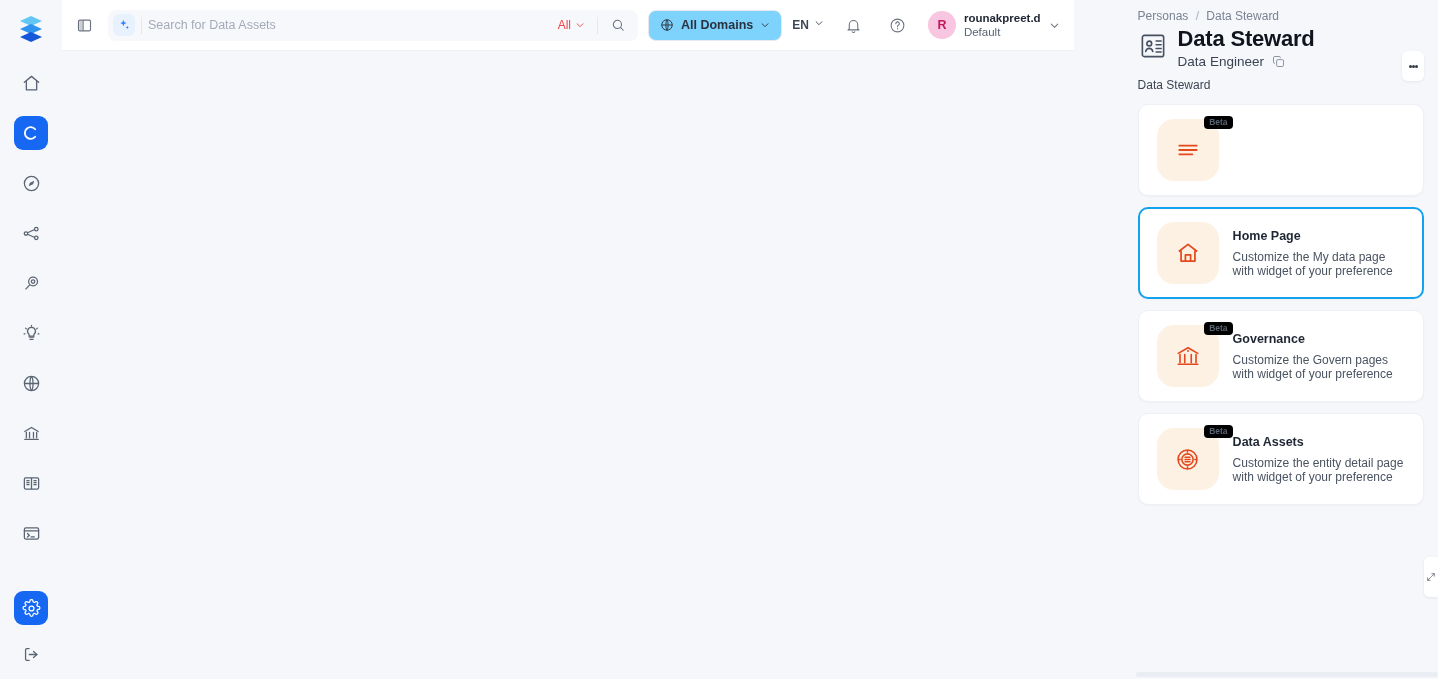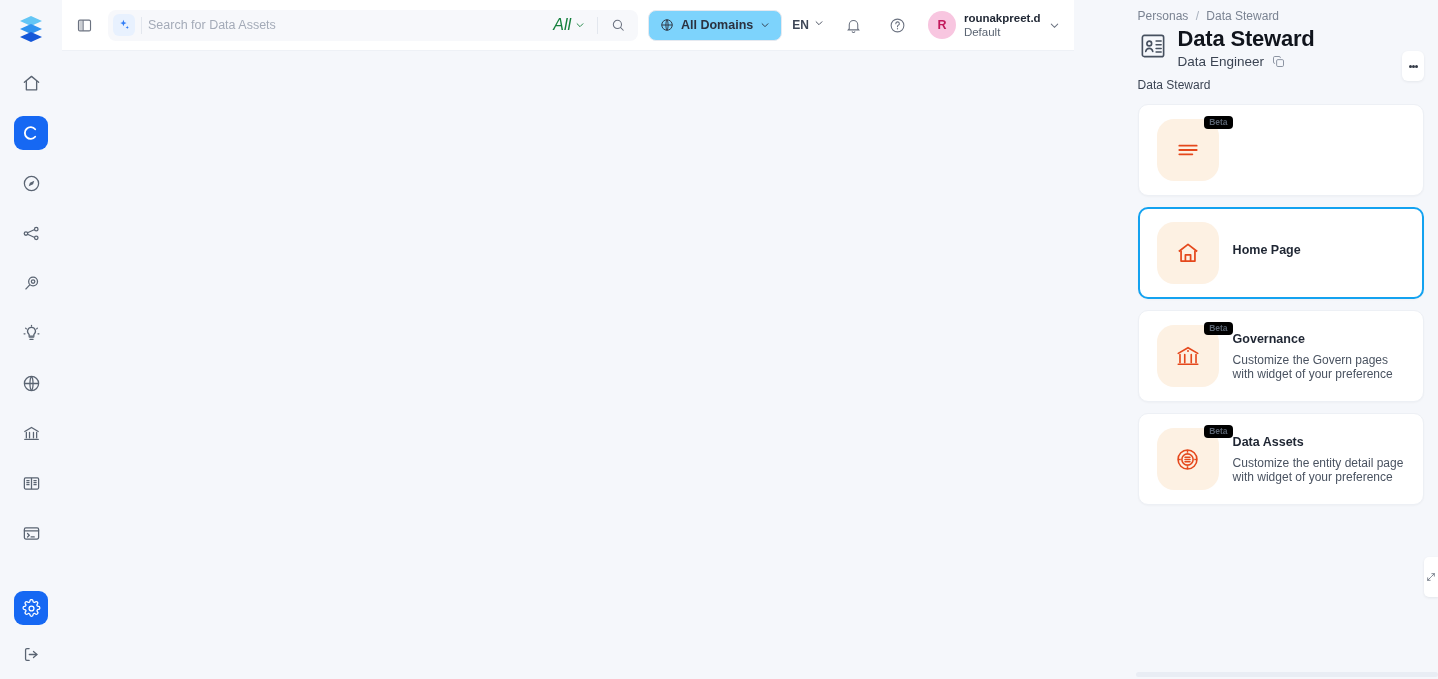--- a/index.html
+++ b/index.html
@@ -48,22 +48,22 @@
     width: 22px; height: 22px; border-radius: 6px; background: #e8f1fe;
     display: flex; align-items: center; justify-content: center; cursor: pointer; flex: 0 0 22px;
   }
   .vsep { width: 1px; height: 17px; background: #e3e7ee; flex: 0 0 1px; }
   .search-input {
     flex: 1; border: none; outline: none; background: transparent;
     font-size: 12.5px; color: #2b3240; font-family: inherit; min-width: 0;
   }
   .search-input::placeholder { color: #a4abb8; }
   .search-filter {
-    display: flex; align-items: center; gap: 4px; font-size: 16px;
-    color: #15803d; padding: 0 6px; cursor: pointer; white-space: nowrap; font-style: italic;
+    display: flex; align-items: center; gap: 4px; font-size: 12px;
+    color: #ef4444; padding: 0 6px; cursor: pointer; white-space: nowrap;
   }
   .domain-btn {
     height: 31px; border: 1px solid #e5e9f0; border-radius: 8px; background: #7dd3fc;
     display: flex; align-items: center; gap: 7px; padding: 0 11px;
     font-size: 12.5px; color: #2b3240; font-weight: 600; cursor: pointer; white-space: nowrap;
   }
   .topbar-right { margin-left: auto; display: flex; align-items: center; gap: 16px; }
   .lang { display: flex; align-items: flex-start; gap: 5px; font-size: 12px; font-weight: 700; color: #3e4656; cursor: pointer; }
   .avatar {
     width: 28px; height: 28px; border-radius: 50%; background: #f8c6e0;
@@ -387,20 +387,21 @@
               <svg width="26" height="26" viewBox="0 0 24 24" fill="none" stroke="currentColor" stroke-width="1.6" stroke-linejoin="round">
                   <path d="M3.5 10.6 12 4l8.5 6.6"></path>
                   <path d="M5.6 9.6V19.4h12.8V9.6"></path>
                   <path d="M9.6 19.4v-5.6h4.8v5.6"></path>
                 </svg>
             </div>
 
           </div>
           <div class="card-body">
             <div class="card-title">Home Page</div>
+            <div class="card-desc">Customize the My data page with widget of your preference</div>
           </div>
         </div>
 
         <div class="card">
           <div class="card-icon-wrap">
             <div class="card-icon">
               <svg width="26" height="26" viewBox="0 0 24 24" fill="none" stroke="currentColor" stroke-width="1.5" stroke-linecap="round">
                   <path d="M3 9.6 12 4.4l9 5.2"></path>
                   <path d="M4.6 10.6v7.6M9 10.6v7.6M15 10.6v7.6M19.4 10.6v7.6"></path>
                   <path d="M3 19.6h18"></path>

